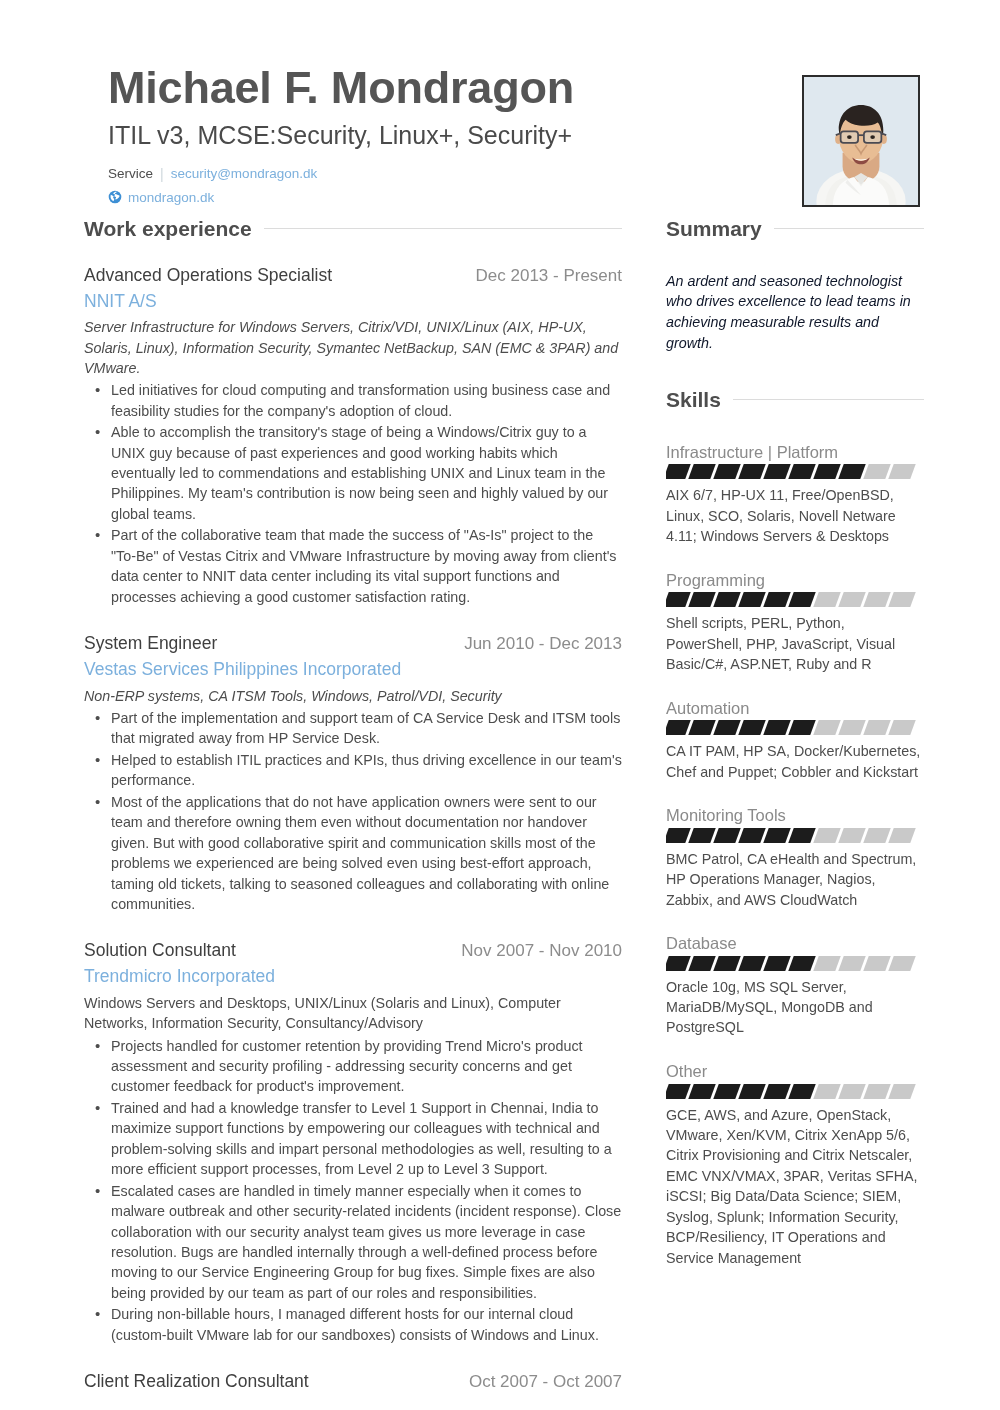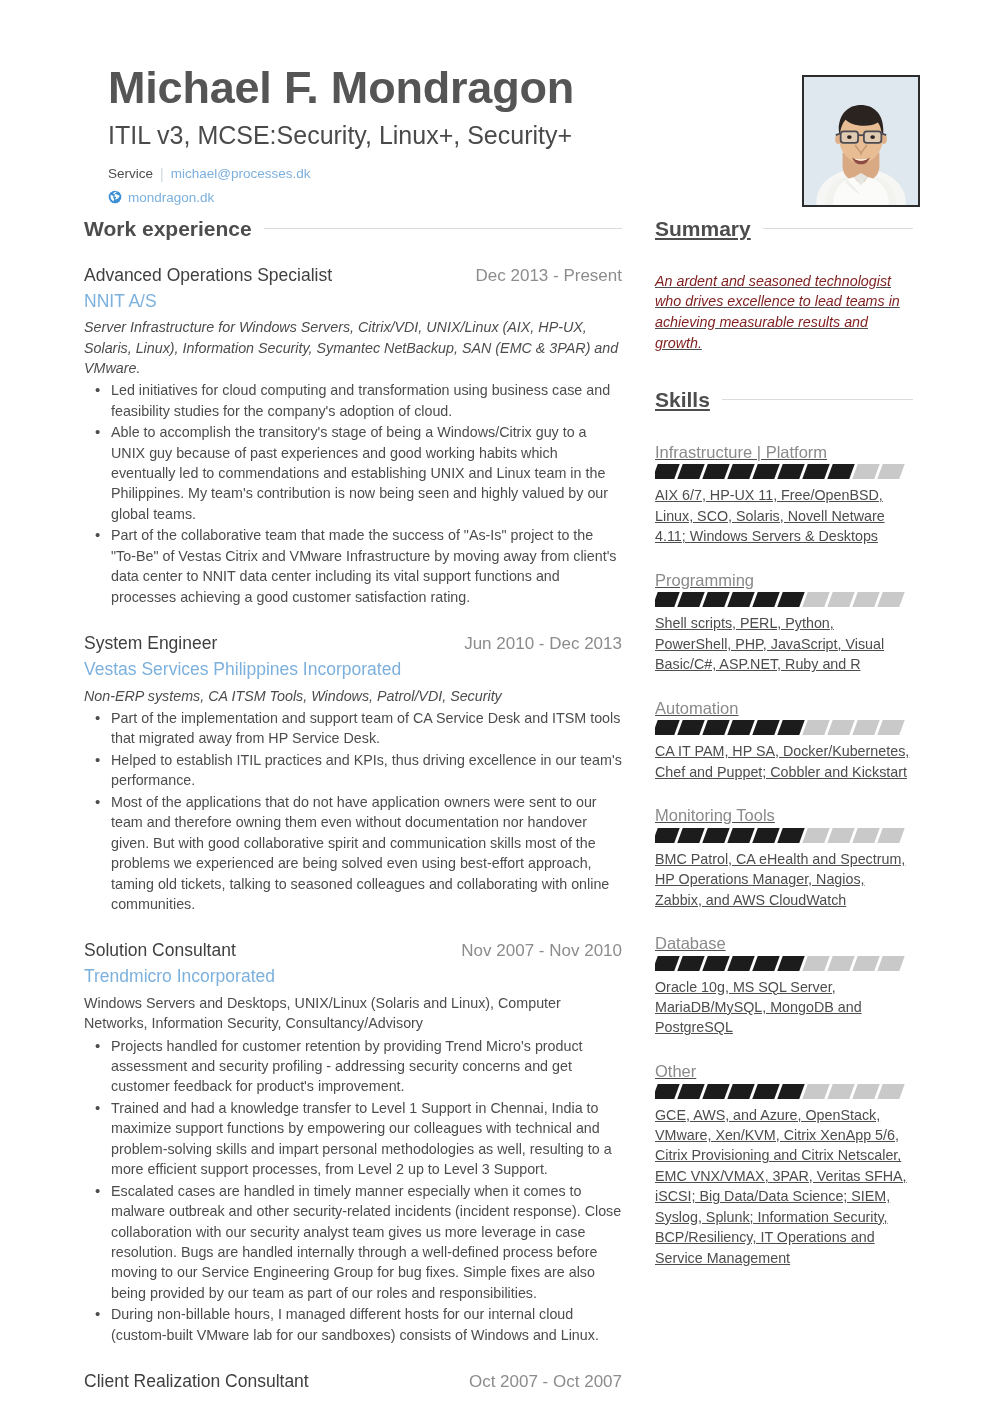--- a/index.html
+++ b/index.html
@@ -96,23 +96,22 @@
   }
   .col-main {
     width: 560px;
     flex: 0 0 560px;
     padding-right: 22px;
     box-sizing: border-box;
   }
   .col-side {
     width: 258px;
     flex: 0 0 258px;
-    margin-left: 11px;
+    margin-left: 22px;
     box-sizing: border-box;
-    text-decoration: underline;
   }
 
   
   .section-head {
     display: flex;
     align-items: center;
     gap: 12px;
     margin: 0 0 24px 0;
   }
   .section-head .title {
@@ -186,21 +185,21 @@
     left: -16px;
     top: -1px;
     font-size: 15px;
     color: #4d4d4d;
   }
 
   
   .summary-text {
     font-size: 14.3px;
     font-style: italic;
-    color: #7f1d1d;
+    color: #0f172a;
     line-height: 1.45;
   }
   .skill {
     margin-bottom: 23px;
   }
   .skill-name {
     font-size: 16.5px;
     color: #8a8a8a;
     line-height: 1.25;
     margin-bottom: 2px;
@@ -231,21 +230,21 @@
 
 <div class="page">
 
   <div class="header">
     <h1 class="name">Michael F. Mondragon</h1>
     <div class="headline">ITIL v3, MCSE:Security, Linux+, Security+</div>
 
     <div class="contact-line">
       <span>Service</span>
       <span class="contact-sep">|</span>
-      <a class="contact-link" href="#">michael@processes.dk</a>
+      <a class="contact-link" href="#">security@mondragon.dk</a>
     </div>
 
     <div class="web-line">
       <span class="globe-icon">
         <svg viewBox="0 0 16 16" width="14" height="14" aria-hidden="true">
           <circle cx="8" cy="8" r="7.2" fill="#3d8fd4"></circle>
           <path d="M3.2 5.4c1.1.2 1.4 1 2.3 1.1.9.1 1.1.9.6 1.5-.5.6-.2 1.5.5 1.7.8.2.7 1.2.2 1.7-.5.5-.3 1.2.2 1.5-2.3-.6-4-2.6-4.1-5 0-.9.1-1.7.3-2.5z" fill="#ffffff"></path>
           <path d="M9.8 2.1c.3.6-.2 1-.8 1.1-.7.1-1.3.6-.9 1.2.4.6 1.4.4 2.1.6.8.2 1.4.9 2.2 1 .5.1.8.5.8 1-1 2.5-3.5 3.9-5.2 3.6.4-.6 1-1 1.2-1.7.2-.8-.4-1.3-1.1-1.3-.8 0-1-.7-.5-1.2.6-.6.3-1.6-.5-1.7-.7-.1-1.1-.5-.9-1.1C7 2.6 8.4 1.9 9.8 2.1z" fill="#ffffff"></path>
         </svg>
       </span>

